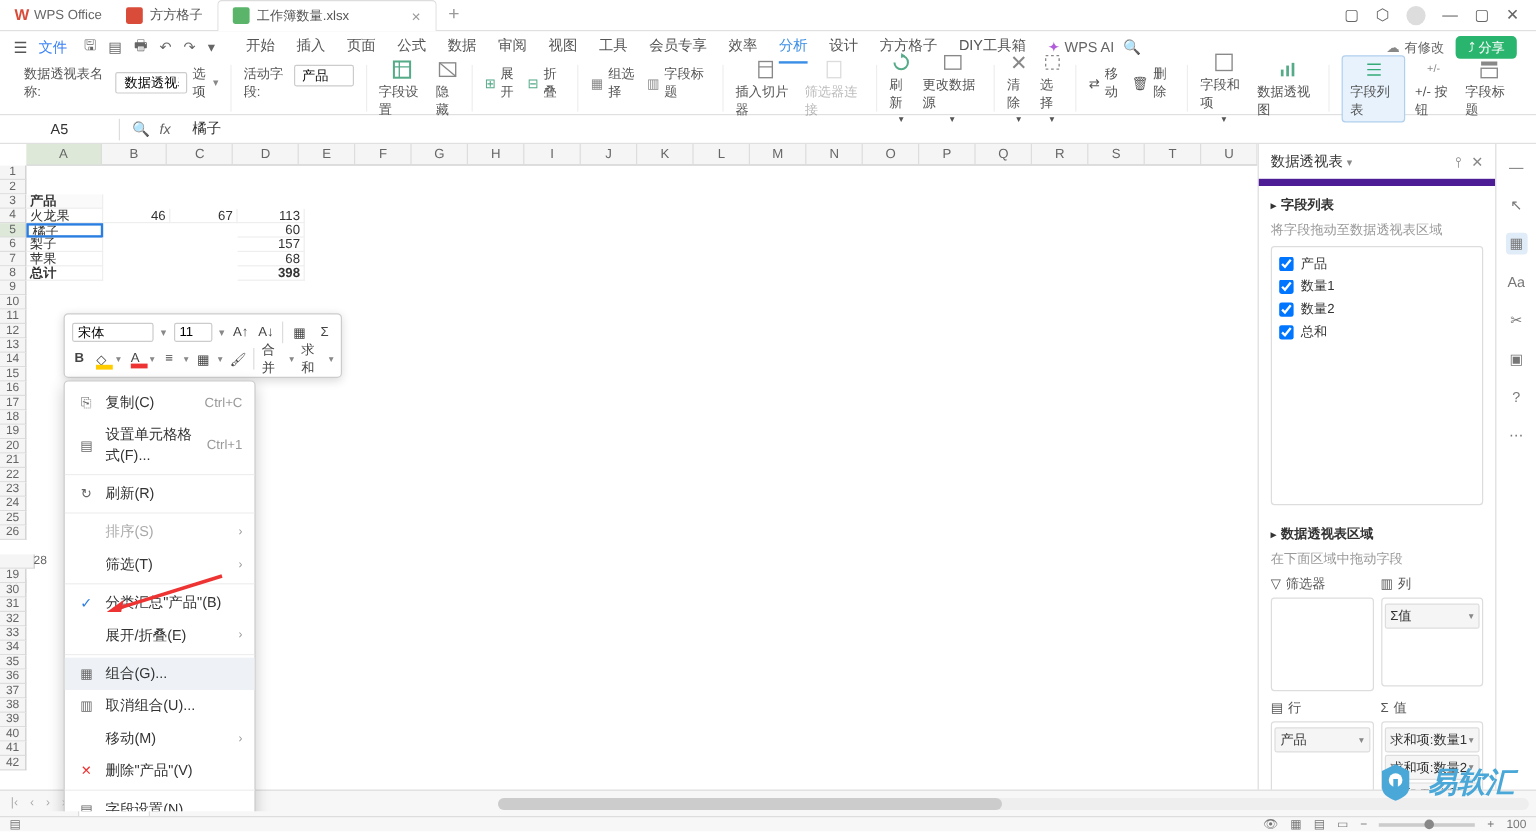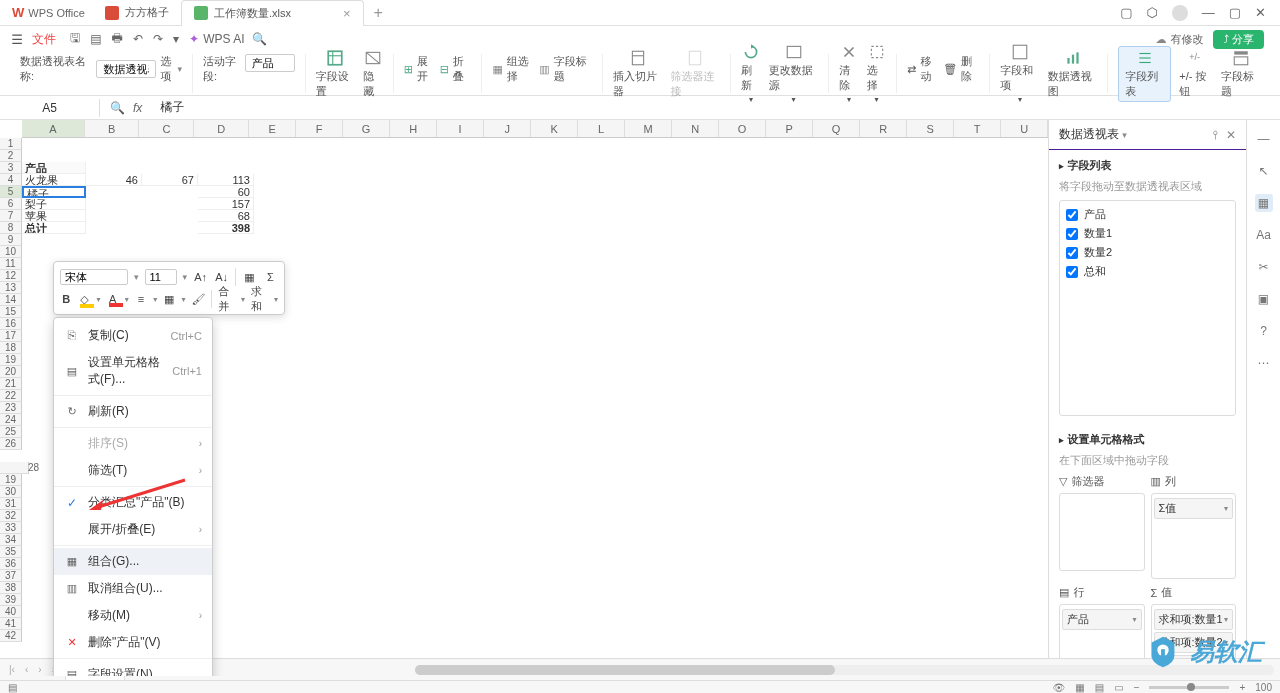--- a/index.html
+++ b/index.html
@@ -15,21 +15,21 @@
 .tab-icon.red { background: #d94c3a; }
 .tab-icon.green { background: #5ab56a; }
 .tab-close { color: #999; font-size: 13px; }
 .tab-add { color: #999; font-size: 16px; padding: 0 10px; }
 .win-controls { margin-left: auto; display: flex; gap: 14px; padding-right: 10px; color: #666; font-size: 13px; }
 .win-controls span { cursor: pointer; }
 
 
 .menu-bar { height: 26px; display: flex; align-items: center; padding: 0 8px; gap: 2px; }
 .menu-icon { width: 18px; height: 18px; display: flex; align-items: center; justify-content: center; color: #555; font-size: 13px; }
-.file-label { font-size: 12px; color: #ef4444; padding: 0 4px; }
+.file-label { font-size: 12px; color: #3b82f6; padding: 0 4px; }
 .quick-icons { display: flex; gap: 10px; padding: 0 8px; color: #666; align-items: center; }
 .ribbon-tabs { display: flex; gap: 18px; padding: 0 16px; font-size: 12px; }
 .ribbon-tab { color: #555; cursor: pointer; padding: 4px 0; }
 .ribbon-tab.active { color: #3a8ee6; border-bottom: 2px solid #3a8ee6; }
 .right-menu { margin-left: auto; display: flex; align-items: center; gap: 10px; padding-right: 8px; font-size: 11px; }
 .wps-ai { display: flex; align-items: center; gap: 4px; color: #666; }
 .share-btn { background: #2ab56f; color: #fff; padding: 2px 10px; border-radius: 4px; font-size: 11px; }
 .modif-badge { display: flex; align-items: center; gap: 4px; color: #666; }
 
 
@@ -96,21 +96,21 @@
 .cm-shortcut { color: #999; font-size: 11px; }
 .cm-arrow { color: #999; font-size: 10px; }
 .cm-sep { height: 1px; background: #eee; margin: 2px 0; }
 .cm-check { color: #2a7de1; font-size: 12px; }
 
 
 .arrow-anno { position: absolute; left: 85px; top: 214px; width: 105px; height: 36px; z-index: 70; pointer-events: none; }
 
 
 .pivot-panel { width: 198px; border-left: 1px solid #ddd; display: flex; flex-direction: column; background: #fff; }
-.pivot-header { display: flex; align-items: center; justify-content: space-between; padding: 6px 10px; border-bottom: 1px solid #4c1d95; font-size: 12px; text-align: center; }
+.pivot-header { display: flex; align-items: center; justify-content: space-between; padding: 6px 10px; border-bottom: 6px solid #4c1d95; font-size: 12px; text-align: center; }
 .pivot-header-ic { display: flex; gap: 8px; color: #888; }
 .pivot-section { padding: 8px 10px; }
 .pivot-section-title { font-size: 11px; color: #333; font-weight: bold; display: flex; align-items: center; gap: 4px; margin-bottom: 6px; }
 .pivot-hint { font-size: 11px; color: #999; margin-bottom: 6px; }
 .field-list { border: 1px solid #ddd; border-radius: 3px; padding: 4px; min-height: 80px; }
 .field-item { display: flex; align-items: center; gap: 6px; padding: 2px; font-size: 11px; }
 .field-item input { width: 12px; height: 12px; }
 .area-grid { display: grid; grid-template-columns: 1fr 1fr; gap: 6px; }
 .area-box { }
 .area-label { display: flex; align-items: center; gap: 4px; font-size: 11px; color: #555; margin-bottom: 4px; }
@@ -175,20 +175,36 @@
 <div class="menu-bar">
   <span class="menu-icon">☰</span>
   <span class="file-label">文件</span>
   <div class="quick-icons">
     <span>🖫</span>
     <span>▤</span>
     <span>🖶</span>
     <span>↶</span>
     <span>↷</span>
     <span>▾</span>
+  </div>
+  <div class="ribbon-tabs">
+    <span class="ribbon-tab">开始</span>
+    <span class="ribbon-tab">插入</span>
+    <span class="ribbon-tab">页面</span>
+    <span class="ribbon-tab">公式</span>
+    <span class="ribbon-tab">数据</span>
+    <span class="ribbon-tab">审阅</span>
+    <span class="ribbon-tab">视图</span>
+    <span class="ribbon-tab">工具</span>
+    <span class="ribbon-tab">会员专享</span>
+    <span class="ribbon-tab">效率</span>
+    <span class="ribbon-tab active">分析</span>
+    <span class="ribbon-tab">设计</span>
+    <span class="ribbon-tab">方方格子</span>
+    <span class="ribbon-tab">DIY工具箱</span>
   </div>
   <span class="wps-ai">
       <span style="color:#b05cdb">✦</span>
       <span>WPS AI</span>
     </span>
   <span style="color:#777;padding:0 6px">🔍</span>
   <div class="right-menu">
     <span class="modif-badge">
         <span style="color:#888">☁</span>
         <span>有修改</span>
@@ -579,37 +595,37 @@
         <div class="field-item">
             <input type="checkbox" checked="" style="">
             <span>总和</span>
           </div>
         <div style="height:130px"></div>
       </div>
     </div>
     <div class="pivot-section">
       <div class="pivot-section-title">
           <span style="font-size:9px">▸</span>
-          <span>设置单元格格式</span>
+          <span>数据透视表区域</span>
         </div>
       <div class="pivot-hint">在下面区域中拖动字段</div>
       <div class="area-grid">
         <div class="area-box">
           <div class="area-label">
               <span>▽</span>
               <span>筛选器</span>
             </div>
           <div class="area-drop" style="height:78px"></div>
         </div>
         <div class="area-box">
           <div class="area-label">
               <span>▥</span>
               <span>列</span>
             </div>
-          <div class="area-drop" style="height:86px">
+          <div class="area-drop" style="height:74px">
             <div class="area-tag">
                 <span>Σ值</span>
                 <span style="font-size:8px;color:#888">▾</span>
               </div>
           </div>
         </div>
         <div class="area-box">
           <div class="area-label">
               <span>▤</span>
               <span>行</span>

